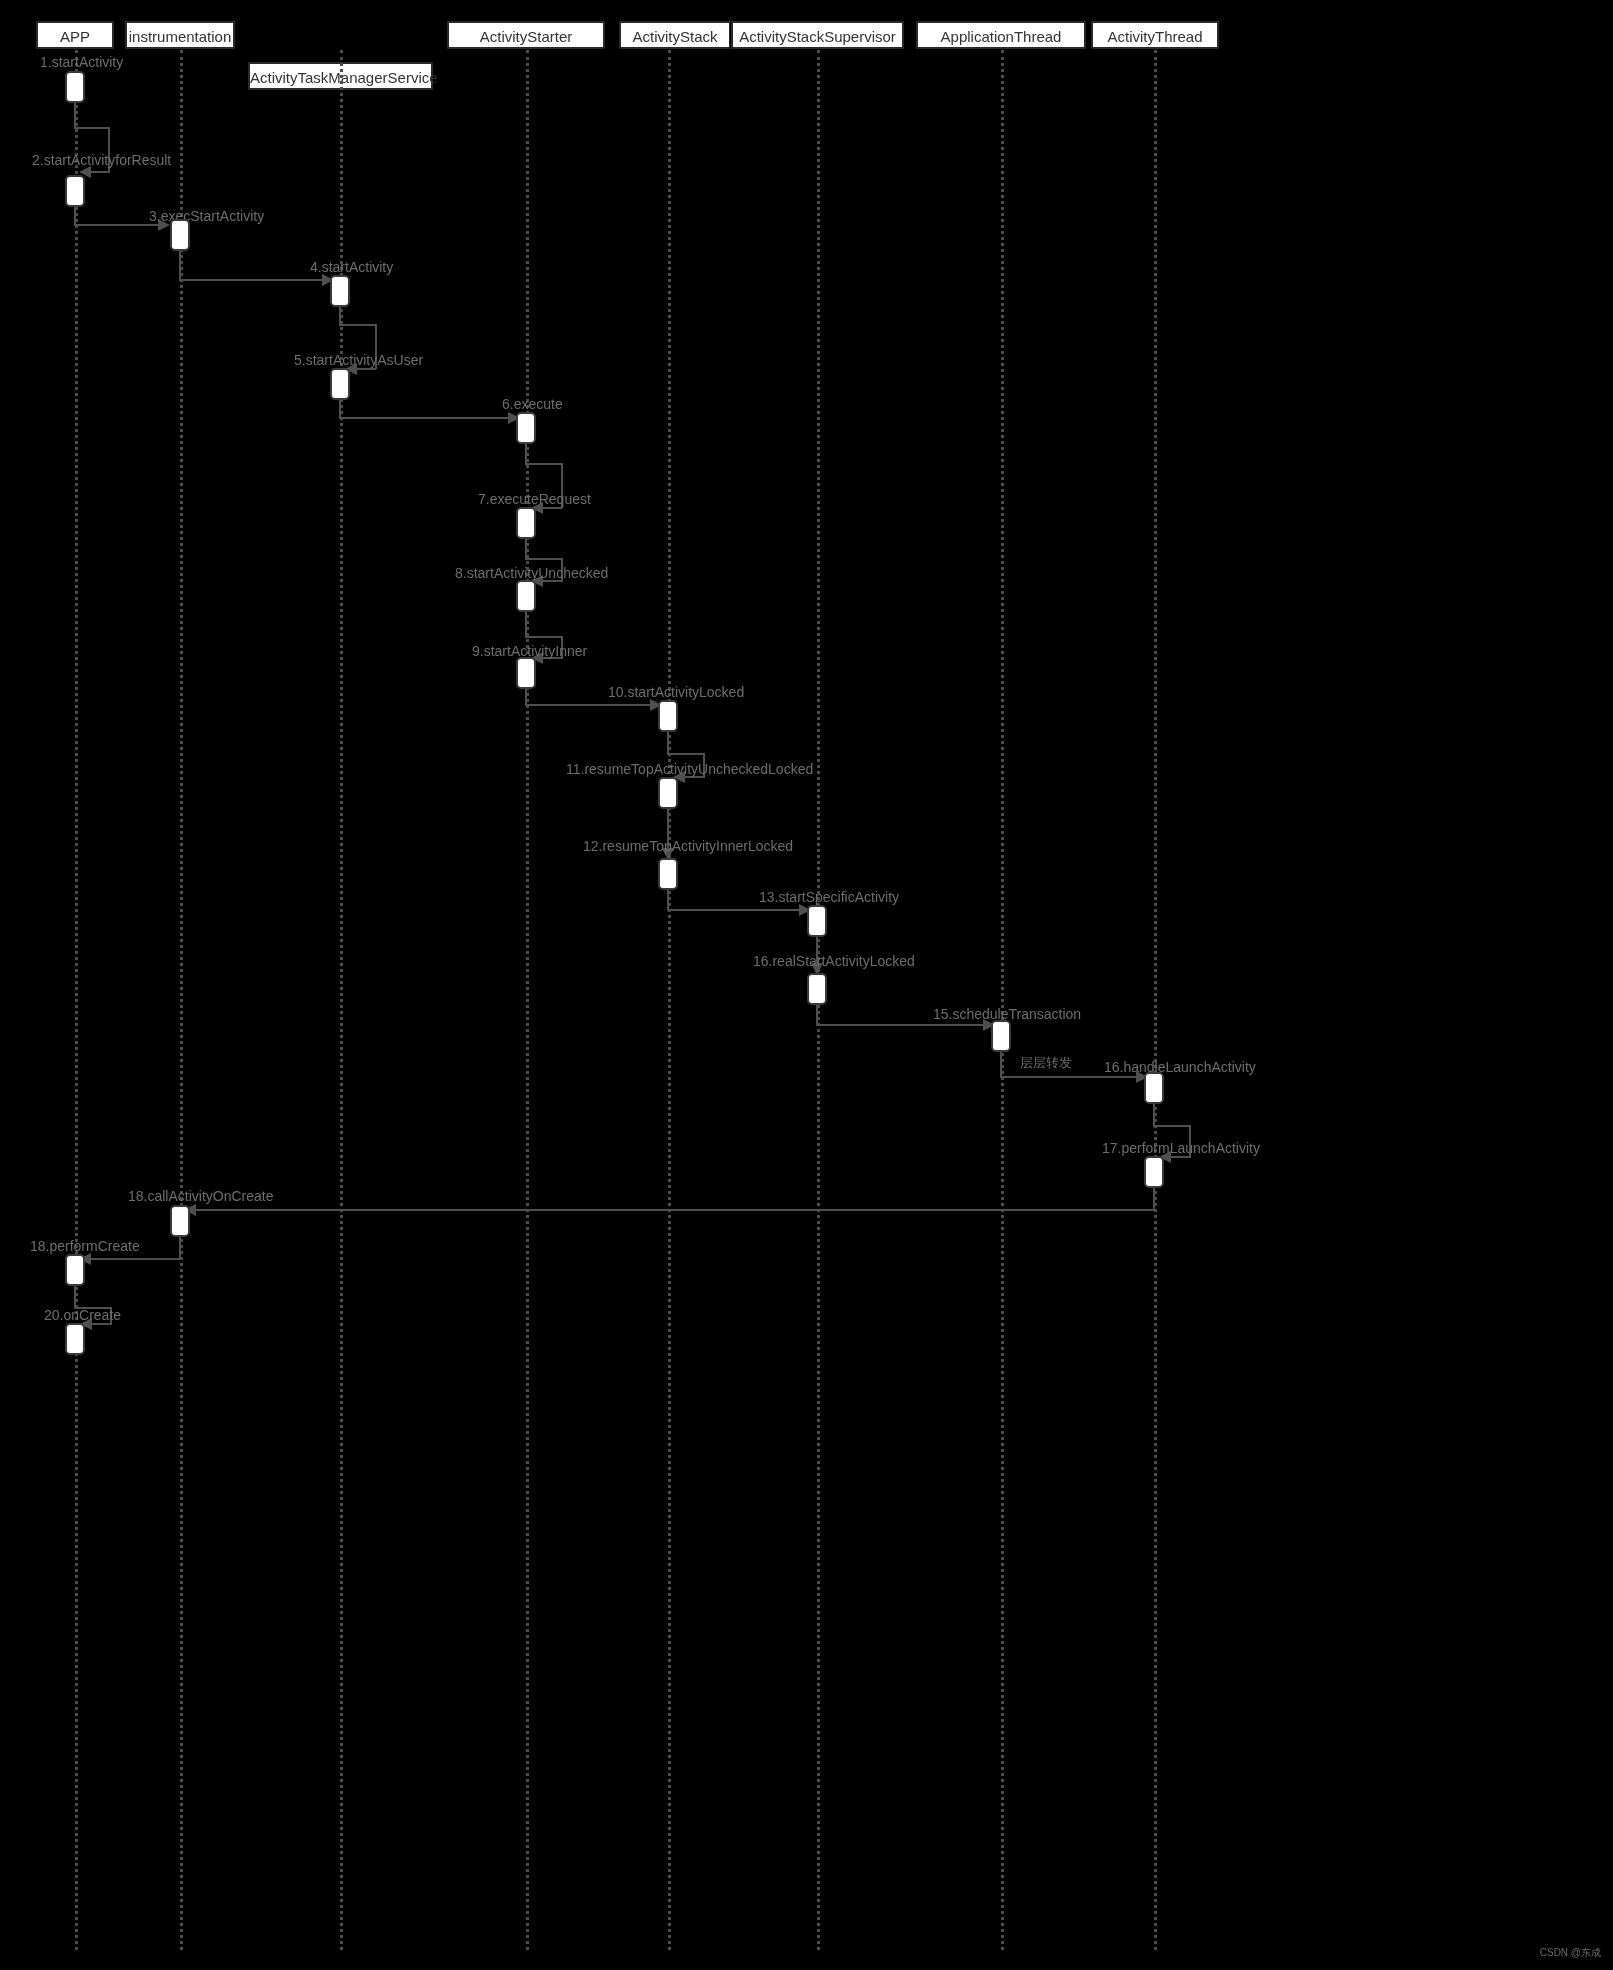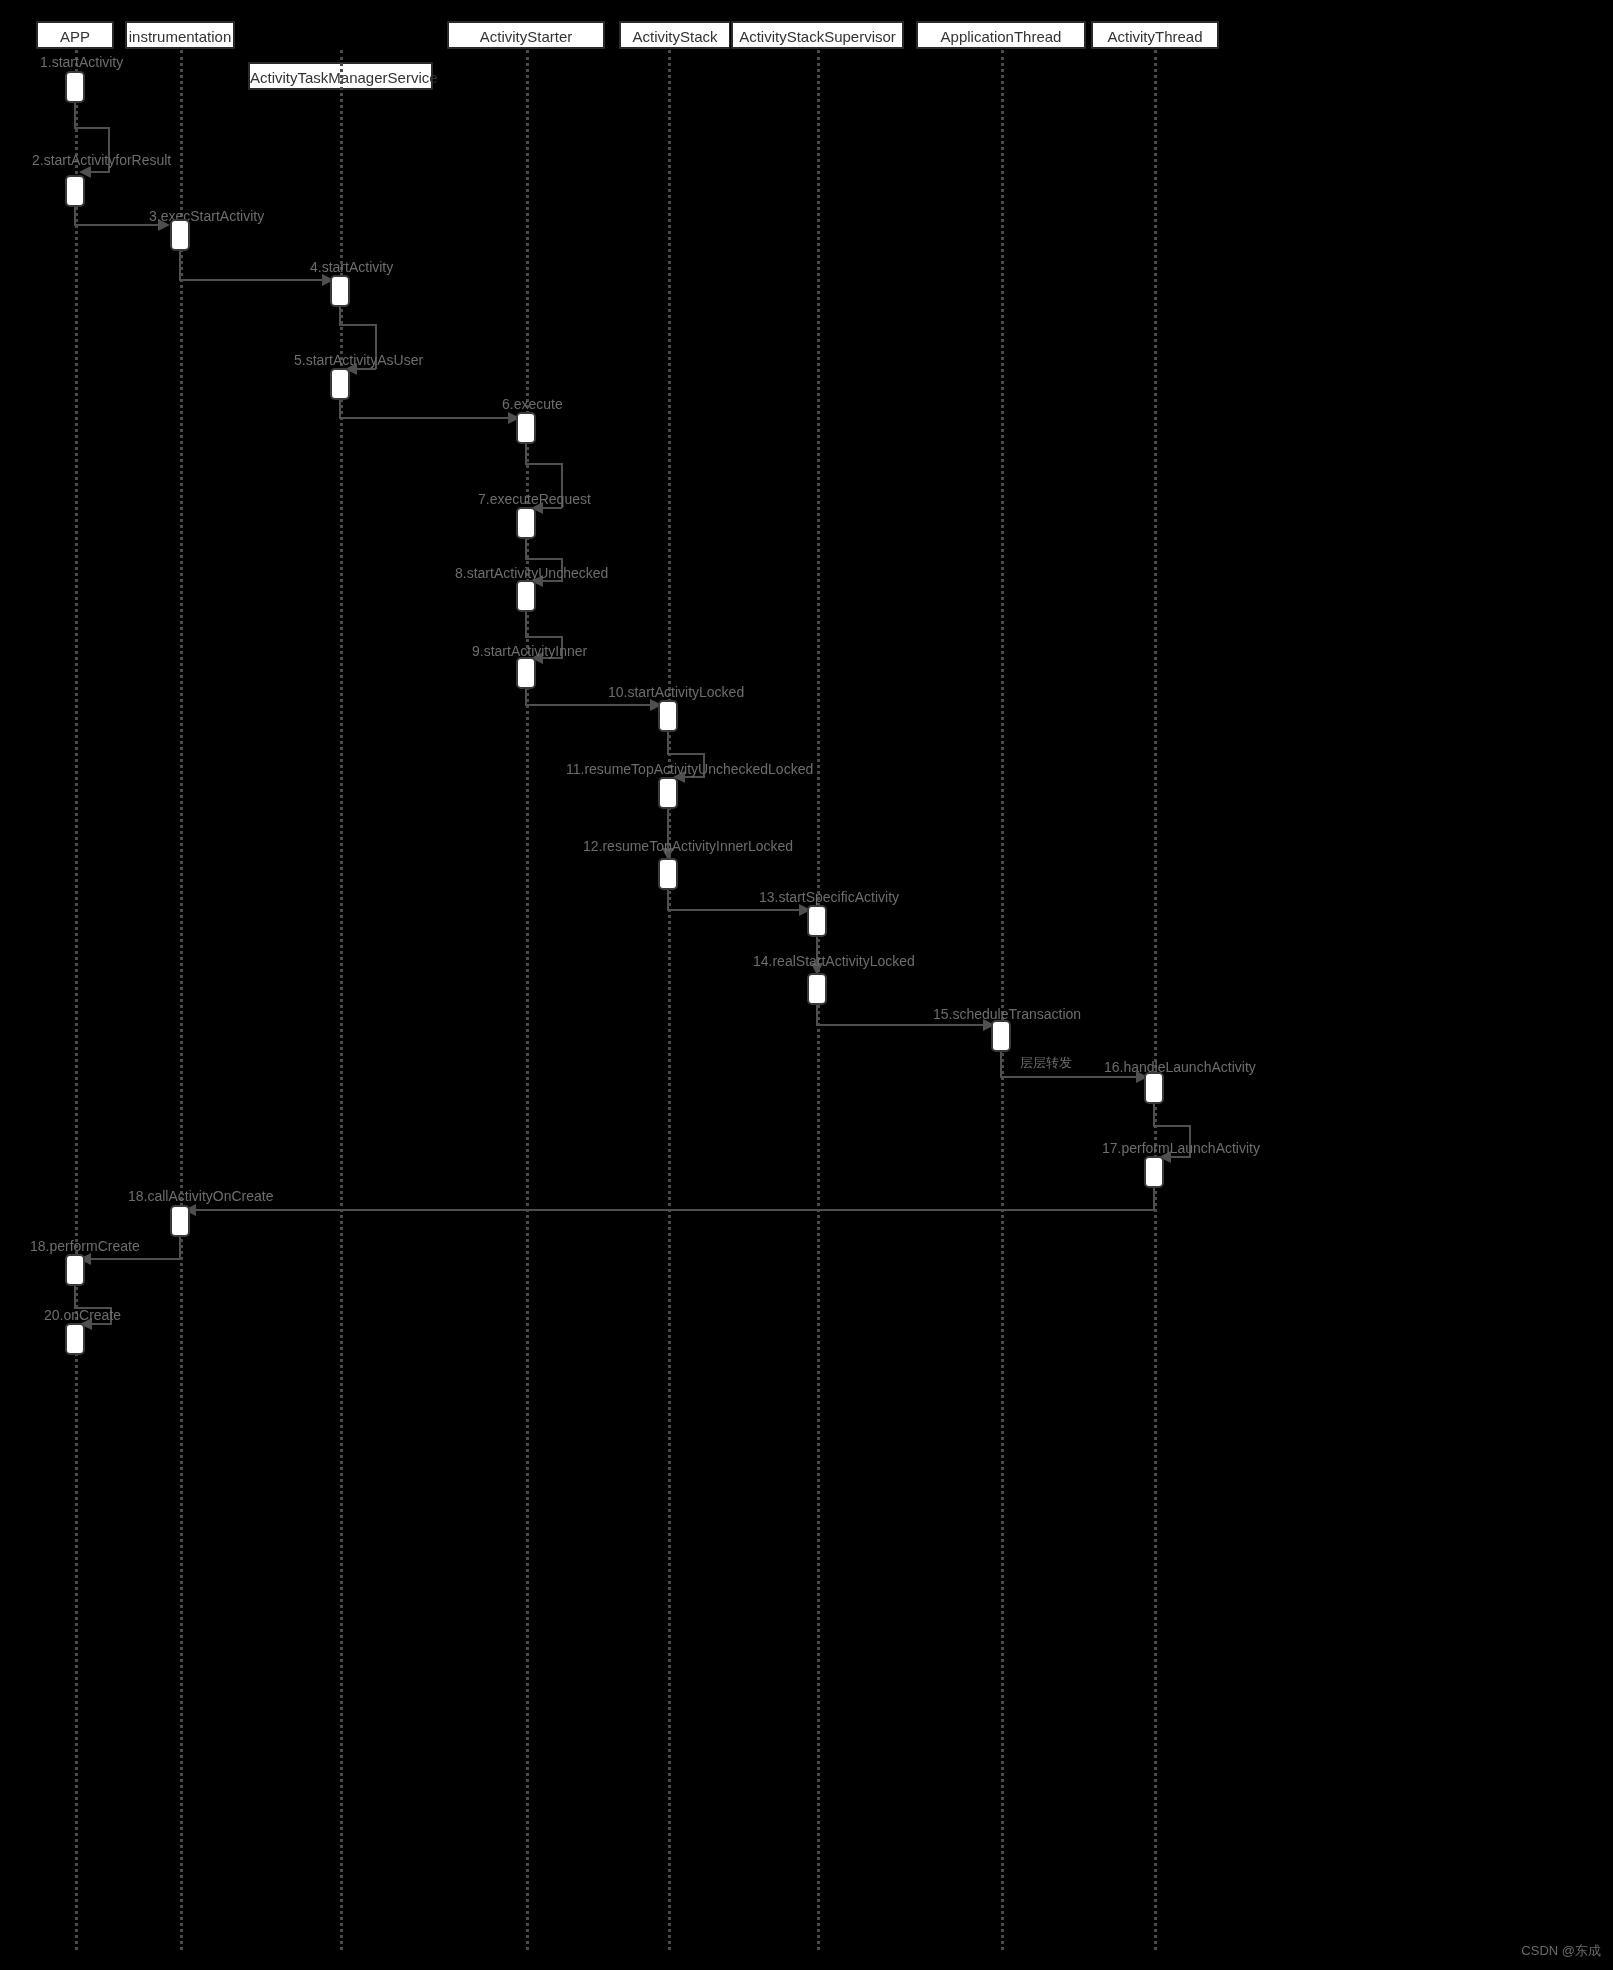--- a/index.html
+++ b/index.html
@@ -87,21 +87,21 @@
     color: #6d6d6d;
     font-size: 13px;
     white-space: nowrap;
     line-height: 16px;
   }
   .watermark {
     position: absolute;
     right: 12px;
     bottom: 10px;
     color: #6a6a6a;
-    font-size: 13px;
+    font-size: 10px;
     white-space: nowrap;
   }
 </style>
 </head>
 <body>
 
 <div id="diagram">
 
   <div class="lifeline-head" style="left:36px;width:78px;">APP</div>
   <div class="lifeline-head" style="left:125px;width:110px;">instrumentation</div>
@@ -202,21 +202,21 @@
   <div class="activation" style="left:658px;top:858px;height:32px;"></div>
 
   <div class="seg seg-v" style="left:667px;top:890px;height:20px;"></div>
   <div class="seg seg-h" style="left:667px;top:909px;width:135px;"></div>
   <div class="arrow-right" style="left:799px;top:904px;"></div>
   <div class="msg-label" style="left:759px;top:889px;">13.startSpecificActivity</div>
   <div class="activation" style="left:807px;top:905px;height:32px;"></div>
 
   <div class="seg seg-v" style="left:816px;top:937px;height:32px;"></div>
   <div class="arrow-down" style="left:811px;top:963px;"></div>
-  <div class="msg-label" style="left:753px;top:953px;">14.realStartActivityLocked</div>
+  <div class="msg-label" style="left:753px;top:953px;">16.realStartActivityLocked</div>
   <div class="activation" style="left:807px;top:973px;height:32px;"></div>
 
   <div class="seg seg-v" style="left:816px;top:1005px;height:20px;"></div>
   <div class="seg seg-h" style="left:816px;top:1024px;width:170px;"></div>
   <div class="arrow-right" style="left:983px;top:1019px;"></div>
   <div class="msg-label" style="left:933px;top:1006px;">15.scheduleTransaction</div>
   <div class="activation" style="left:991px;top:1020px;height:32px;"></div>
 
   <div class="seg seg-v" style="left:1000px;top:1052px;height:25px;"></div>
   <div class="seg seg-h" style="left:1000px;top:1076px;width:140px;"></div>

